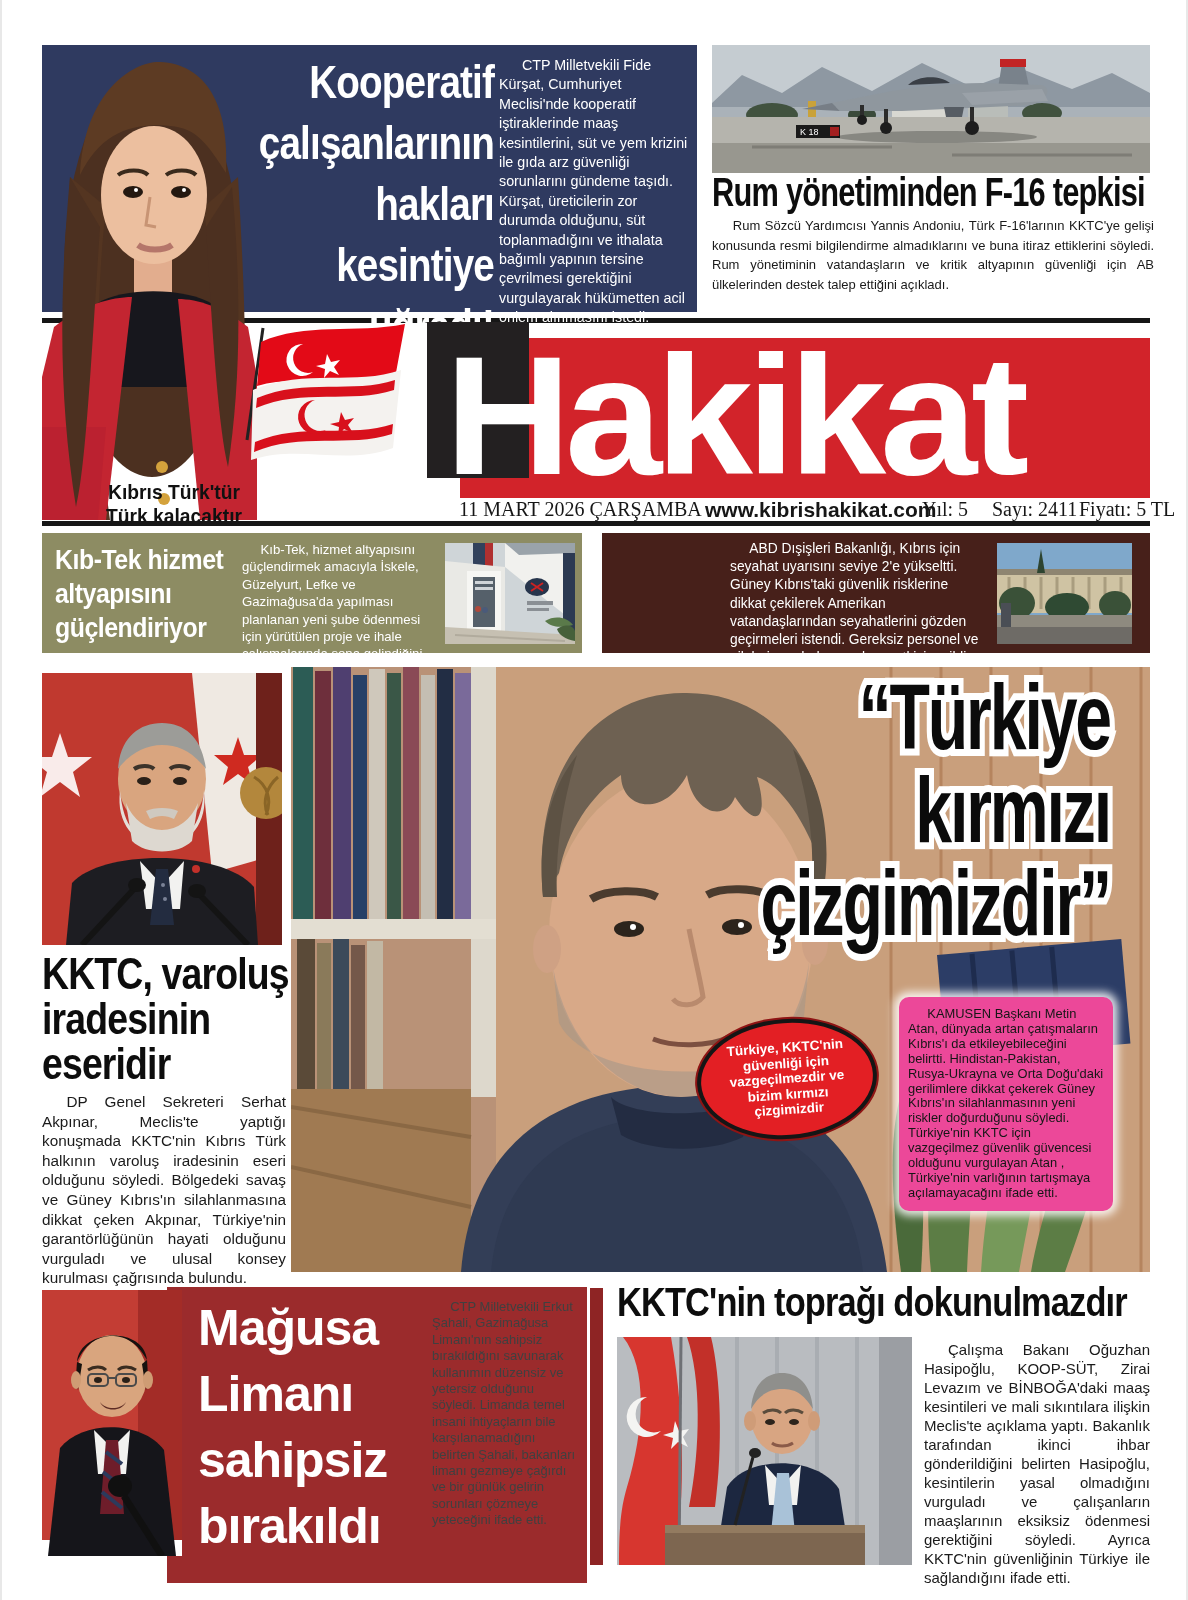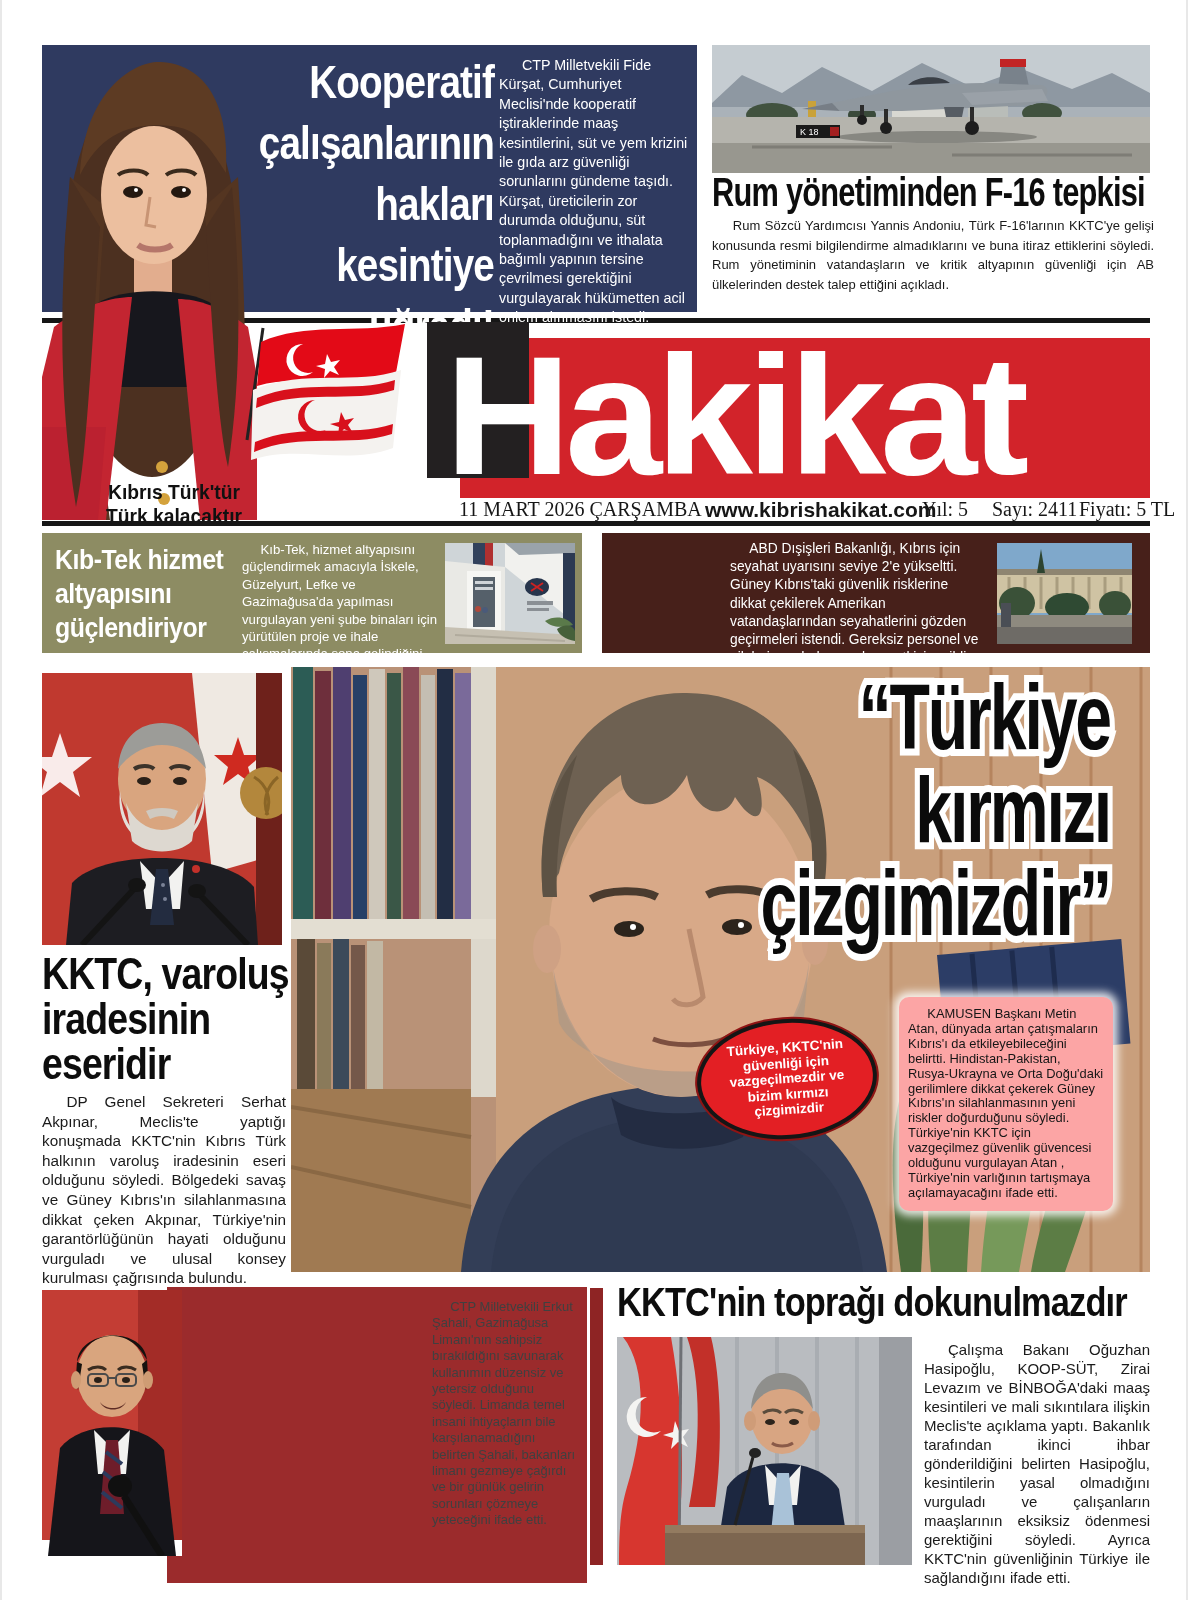--- a/index.html
+++ b/index.html
@@ -65,21 +65,21 @@
   .big-head{right:40px;top:4px;width:600px;text-align:right;font-weight:bold;
             font-size:92px;line-height:93px;letter-spacing:-3px;
             transform:scaleX(.72);transform-origin:top right;}
   .big-head .stroke{position:absolute;right:0;top:0;width:100%;color:#fff;
             -webkit-text-stroke:14px #fff;text-shadow:0 0 2px #fff;}
   .big-head .fill{position:absolute;right:0;top:0;width:100%;color:#0b0b0b;}
   .badge{left:406px;top:352px;width:172px;height:112px;background:#e31f24;border:4px solid #151515;
          border-radius:50%;transform:rotate(-4deg);box-shadow:0 0 0 2px #8e1414;
          display:flex;align-items:center;justify-content:center;text-align:center;}
   .badge-text{color:#fff;font-weight:bold;font-size:13.5px;line-height:15.5px;}
-  .main-col{left:608px;top:330px;width:196px;background:#fca5a5;border-radius:10px;
+  .main-col{left:608px;top:330px;width:196px;background:#ec4899;border-radius:10px;
             padding:10px 9px;box-shadow:0 0 8px 5px rgba(255,255,255,.85);}
   .main-col-text{font-size:12.9px;line-height:14.9px;color:#161616;text-indent:1.5em;}
 
   
   .red-bar{left:588px;top:1288px;width:13px;height:277px;background:#8e2424;}
   .toprak-head{left:615px;top:1280px;width:615px;font-size:40px;font-weight:bold;color:#0d0d0d;
                letter-spacing:-1px;transform:scaleX(.86);transform-origin:top left;}
   .hasip-photo{left:615px;top:1337px;width:295px;height:228px;}
   .toprak-body{left:922px;top:1340px;width:226px;font-size:15px;line-height:19px;color:#1a1a1a;
                text-indent:1.6em;text-align:justify;}
@@ -194,21 +194,21 @@
   <div class="abs date-row site" style="left:703px;">www.kibrishakikat.com</div>
   <div class="abs date-row" style="left:920px;">Yıl: 5</div>
   <div class="abs date-row" style="left:990px;">Sayı: 2411</div>
   <div class="abs date-row" style="left:1077px;">Fiyatı: 5 TL</div>
   <div class="abs rule" style="left:40px;top:521px;width:1108px;height:5px;"></div>
 
   <div class="abs kib-box"></div>
   <div class="abs kib-head pre">Kıb-Tek hizmet
 altyapısını
 güçlendiriyor</div>
-  <div class="abs kib-body">Kıb-Tek, hizmet altyapısını güçlendirmek amacıyla İskele, Güzelyurt, Lefke ve Gazimağusa'da yapılması vurgulayan yeni şube binaları için yürütülen proje ve ihale çalışmalarında sona gelindiğini açıkladı.</div>
+  <div class="abs kib-body">Kıb-Tek, hizmet altyapısını güçlendirmek amacıyla İskele, Güzelyurt, Lefke ve Gazimağusa'da yapılması planlanan yeni şube ödenmesi için yürütülen proje ve ihale çalışmalarında sona gelindiğini açıkladı.</div>
   <div class="abs kib-img">
     <svg width="100%" height="100%" viewBox="0 0 130 101" preserveAspectRatio="none">
       <rect width="130" height="101" fill="#cfd5d8"></rect>
       <path d="M60,0 L130,0 L130,80 L60,24 Z" fill="#f1f1ee"></path>
       <path d="M60,0 L130,0 L130,10 L74,12 Z" fill="#9aa3aa"></path>
       <rect x="118" y="10" width="12" height="91" fill="#2c3a52"></rect>
       <rect x="28" y="0" width="14" height="30" fill="#31415c"></rect>
       <rect x="40" y="0" width="8" height="26" fill="#b03030"></rect>
       <path d="M0,18 L60,24 L60,101 L0,101 Z" fill="#e9e9e5"></path>
       <rect x="22" y="28" width="34" height="62" fill="#f6f6f3"></rect>
@@ -412,20 +412,24 @@
       <ellipse cx="197" cy="84" rx="6" ry="10" fill="#cf9c78"></ellipse>
       <rect x="48" y="192" width="200" height="36" fill="#7d6650"></rect>
       <rect x="48" y="188" width="200" height="8" fill="#937b60"></rect>
       <line x1="118" y1="188" x2="136" y2="120" stroke="#222" stroke-width="3"></line>
       <ellipse cx="138" cy="116" rx="6" ry="5" fill="#222"></ellipse>
     </svg>
   </div>
   <div class="abs toprak-body">Çalışma Bakanı Oğuzhan Hasipoğlu, KOOP-SÜT, Zirai Levazım ve BİNBOĞA'daki maaş kesintileri ve mali sıkıntılara ilişkin Meclis'te açıklama yaptı. Bakanlık tarafından ikinci ihbar gönderildiğini belirten Hasipoğlu, kesintilerin yasal olmadığını vurguladı ve çalışanların maaşlarının eksiksiz ödenmesi gerektiğini söyledi. Ayrıca KKTC'nin güvenliğinin Türkiye ile sağlandığını ifade etti.</div>
 
   <div class="abs mag-box"></div>
+  <div class="abs mag-head pre">Mağusa
+Limanı
+sahipsiz
+bırakıldı</div>
   <div class="abs mag-body">CTP Milletvekili Erkut Şahali, Gazimağusa Limanı'nın sahipsiz bırakıldığını savunarak kullanımın düzensiz ve yetersiz olduğunu söyledi. Limanda temel insani ihtiyaçların bile karşılanamadığını belirten Şahali, bakanları limanı gezmeye çağırdı ve bir günlük gelirin sorunları çözmeye yeteceğini ifade etti.</div>
 
   <div class="abs sahali-photo">
     <svg width="100%" height="100%" viewBox="0 0 140 266" preserveAspectRatio="none">
       <rect width="140" height="250" fill="#c33d34"></rect>
       <rect x="0" y="250" width="140" height="16" fill="#ffffff"></rect>
       <rect x="96" y="0" width="44" height="250" fill="#a32c27"></rect>
       <ellipse cx="70" cy="86" rx="35" ry="41" fill="#d9a57e"></ellipse>
       <path d="M35,72 C38,38 102,36 105,70 C94,50 80,46 70,46 C58,46 44,52 35,72 Z" fill="#16120f"></path>
       <path d="M35,72 C34,84 34,92 36,100 L40,74 Z" fill="#16120f"></path>

